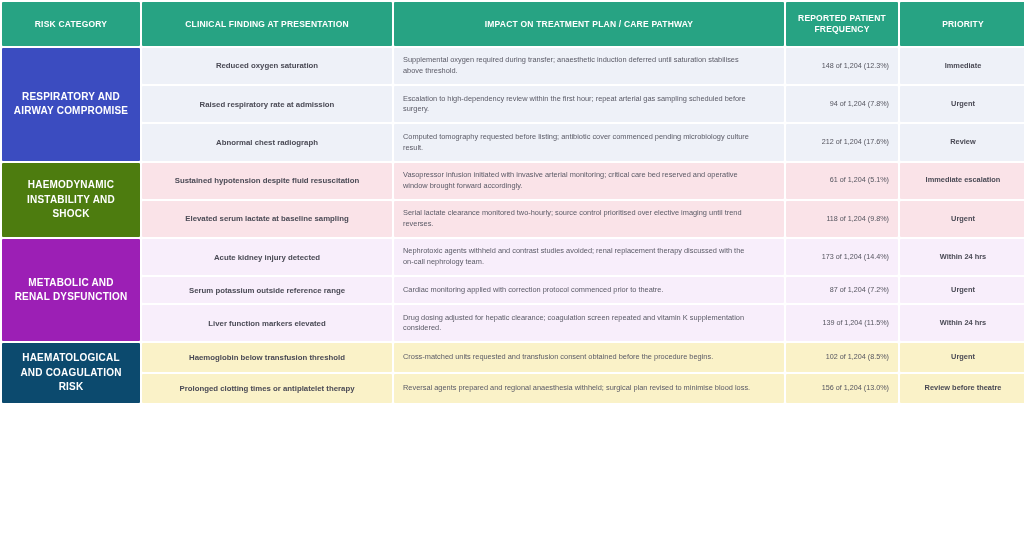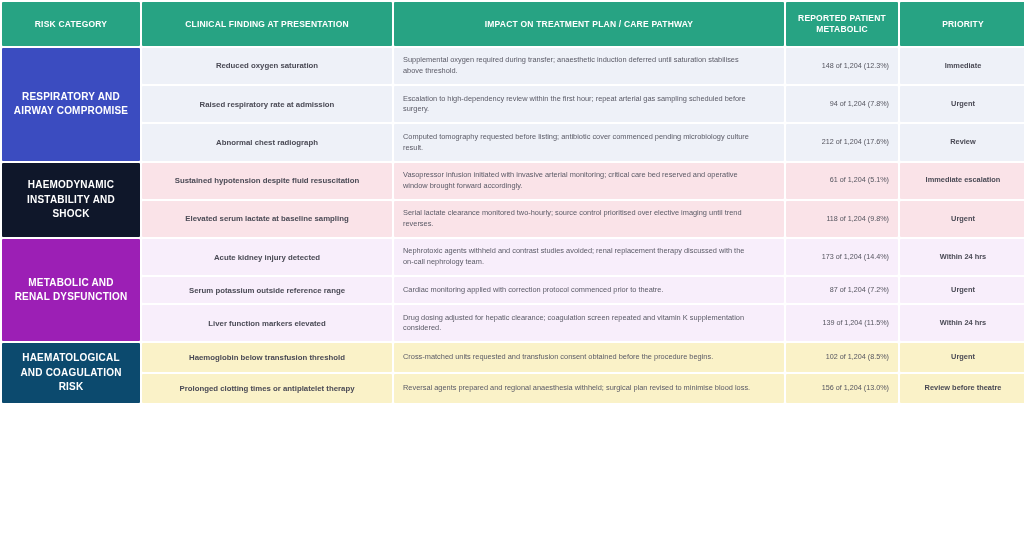--- a/index.html
+++ b/index.html
@@ -103,42 +103,42 @@
   .g-blue   td.finding, .g-blue   td.implication,
   .g-blue   td.metric,  .g-blue   td.action   { background: #eef1f8; }
   .g-crimson td.finding, .g-crimson td.implication,
   .g-crimson td.metric, .g-crimson td.action  { background: #fae3e8; }
   .g-purple td.finding, .g-purple td.implication,
   .g-purple td.metric,  .g-purple td.action   { background: #f8eefb; }
   .g-yellow td.finding, .g-yellow td.implication,
   .g-yellow td.metric,  .g-yellow td.action   { background: #faf2c8; }
 
   .cat-blue    { background: #3b4cc0; }
-  .cat-crimson { background: #0f172a; }
+  .cat-crimson { background: #4d7c0f; }
   .cat-purple  { background: #9c1fb5; margin-top: 22px; }
   .cat-yellow  { background: #0c4a6e; }
 </style>
 </head>
 <body>
 
 <div class="table-wrap">
   <table class="matrix">
     <colgroup>
       <col class="c-cat">
         <col class="c-find">
         <col class="c-imp">
         <col class="c-num">
         <col class="c-act">
     </colgroup>
     <thead>
       <tr>
         <th>RISK CATEGORY</th>
         <th>CLINICAL FINDING AT PRESENTATION</th>
         <th>IMPACT ON TREATMENT PLAN / CARE PATHWAY</th>
-        <th>REPORTED PATIENT METABOLIC</th>
+        <th>REPORTED PATIENT FREQUENCY</th>
         <th>PRIORITY</th>
       </tr>
     </thead>
 
     <tbody class="g-blue">
       <tr>
         <td class="cat cat-blue" rowspan="3">RESPIRATORY AND AIRWAY COMPROMISE</td>
         <td class="finding">Reduced oxygen saturation</td>
         <td class="implication">Supplemental oxygen required during transfer; anaesthetic induction deferred until saturation stabilises above threshold.</td>
         <td class="metric">148 of 1,204 (12.3%)</td>

